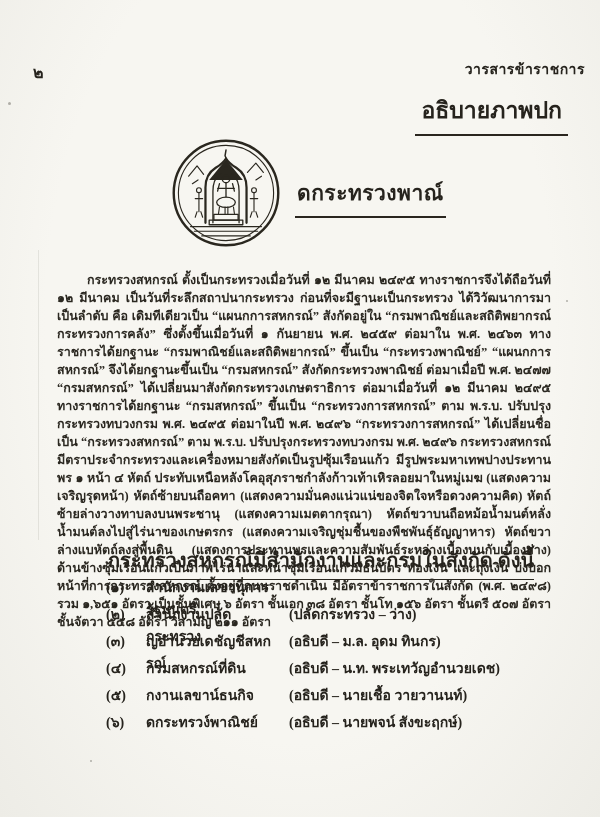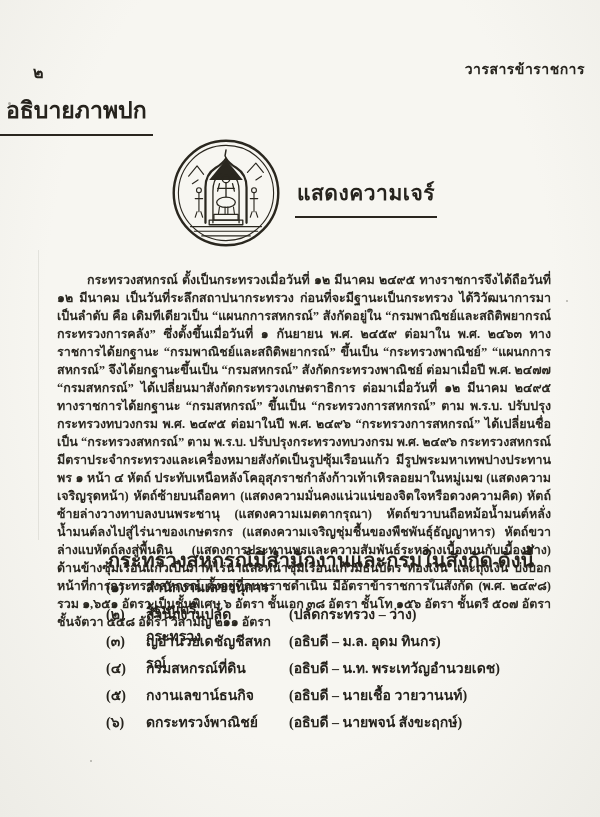--- a/index.html
+++ b/index.html
@@ -22,21 +22,21 @@
   .s3{left:90px;top:760px;width:2px;height:2px;}
 
   .page-number{
     position:absolute;left:33px;top:60px;
     font-size:16px;font-weight:700;
   }
   .journal-title{
     position:absolute;right:15px;top:58px;
     font-size:14px;font-weight:700;letter-spacing:.5px;
   }
-  .doc-title-wrap{position:absolute;left:0;top:92px;width:552px;text-align:left;}
+  .doc-title-wrap{position:absolute;left:16px;top:92px;width:552px;text-align:right;}
   .doc-title{
     display:inline-block;font-size:23px;font-weight:700;
     padding:0 6px 6px 6px;border-bottom:2px solid #2a261f;
   }
 
   .seal{position:absolute;left:170px;top:137px;width:112px;height:112px;}
   .ministry-heading-wrap{position:absolute;left:295px;top:176px;}
   .ministry-heading{
     display:inline-block;font-size:21px;font-weight:700;
     padding:0 2px 7px 2px;border-bottom:2.5px solid #2a261f;letter-spacing:.5px;
@@ -105,21 +105,21 @@
       <circle class="ink" cx="90" cy="57" r="2.6" stroke-width="1.2"></circle>
       <path class="ink" d="M90 60 L90 80 M86 66 L94 66 M88 80 L86 86 M92 80 L94 86" stroke-width="1.2"></path>
 
       <path class="ink" d="M20 42 L29 31 L36 40 M83 38 L92 28 L100 38 M24 50 L30 46 M92 46 L98 42" stroke-width="1.2"></path>
 
       <path class="ink" d="M22 96 L98 96 M26 101 L94 101 M34 106 L86 106" stroke-width="1.2"></path>
     </svg>
   </div>
 
   <div class="ministry-heading-wrap">
-    <span class="ministry-heading">แสดงความเจร์</span>
+    <span class="ministry-heading">ดกระทรวงพาณ์</span>
   </div>
 
   <div class="body-paragraph">กระทรวงสหกรณ์ ตั้งเป็นกระทรวงเมื่อวันที่ ๑๒ มีนาคม ๒๔๙๕ ทางราชการจึงได้ถือวันที่ ๑๒ มีนาคม เป็นวันที่ระลึกสถาปนากระทรวง ก่อนที่จะมีฐานะเป็นกระทรวง ได้วิวัฒนาการมาเป็นลำดับ คือ เดิมทีเดียวเป็น “แผนกการสหกรณ์” สังกัดอยู่ใน “กรมพาณิชย์และสถิติพยากรณ์ กระทรวงการคลัง” ซึ่งตั้งขึ้นเมื่อวันที่ ๑ กันยายน พ.ศ. ๒๔๕๙ ต่อมาใน พ.ศ. ๒๔๖๓ ทางราชการได้ยกฐานะ “กรมพาณิชย์และสถิติพยากรณ์” ขึ้นเป็น “กระทรวงพาณิชย์” “แผนกการสหกรณ์” จึงได้ยกฐานะขึ้นเป็น “กรมสหกรณ์” สังกัดกระทรวงพาณิชย์ ต่อมาเมื่อปี พ.ศ. ๒๔๗๗ “กรมสหกรณ์” ได้เปลี่ยนมาสังกัดกระทรวงเกษตราธิการ ต่อมาเมื่อวันที่ ๑๒ มีนาคม ๒๔๙๕ ทางราชการได้ยกฐานะ “กรมสหกรณ์” ขึ้นเป็น “กระทรวงการสหกรณ์” ตาม พ.ร.บ. ปรับปรุงกระทรวงทบวงกรม พ.ศ. ๒๔๙๕ ต่อมาในปี พ.ศ. ๒๔๙๖ “กระทรวงการสหกรณ์” ได้เปลี่ยนชื่อเป็น “กระทรวงสหกรณ์” ตาม พ.ร.บ. ปรับปรุงกระทรวงทบวงกรม พ.ศ. ๒๔๙๖ กระทรวงสหกรณ์มีตราประจำกระทรวงและเครื่องหมายสังกัดเป็นรูปซุ้มเรือนแก้ว มีรูปพระมหาเทพปางประทานพร ๑ หน้า ๔ หัตถ์ ประทับเหนือหลังโคอุสุภราชกำลังก้าวเท้าเหิรลอยมาในหมู่เมฆ (แสดงความเจริญรุดหน้า) หัตถ์ซ้ายบนถือคทา (แสดงความมั่นคงแน่วแน่ของจิตใจหรือดวงความคิด) หัตถ์ซ้ายล่างวางทาบลงบนพระชานุ (แสดงความเมตตากรุณา) หัตถ์ขวาบนถือหม้อน้ำมนต์หลั่งน้ำมนต์ลงไปสู่ไร่นาของเกษตรกร (แสดงความเจริญชุ่มชื้นของพืชพันธุ์ธัญญาหาร) หัตถ์ขวาล่างแบหัตถ์ลงสู่พื้นดิน (แสดงการประทานพรและความสัมพันธ์ระหว่างเบื้องบนกับเบื้องล่าง) ด้านข้างซุ้มเรือนแก้วเป็นภาพไร่นาและหน้าซุ้มเรือนแก้วมีธนบัตร ทองเงิน และถุงเงิน บ่งบอกหน้าที่การกระทรวงสหกรณ์ ตั้งอยู่ที่ถนนราชดำเนิน มีอัตราข้าราชการในสังกัด (พ.ศ. ๒๔๙๘) รวม ๑,๖๕๑ อัตรา เป็นชั้นพิเศษ ๖ อัตรา ชั้นเอก ๓๘ อัตรา ชั้นโท ๑๕๖ อัตรา ชั้นตรี ๕๐๗ อัตรา ชั้นจัตวา ๕๕๘ อัตรา วิสามัญ ๒๑๑ อัตรา</div>
 
   <div class="section-heading-wrap">
     <span class="section-heading">กระทรวงสหกรณ์มีสำนักงานและกรมในสังกัด ดังนี้</span>
   </div>
 
   <div class="dept-list">
     <div class="dept-item">

